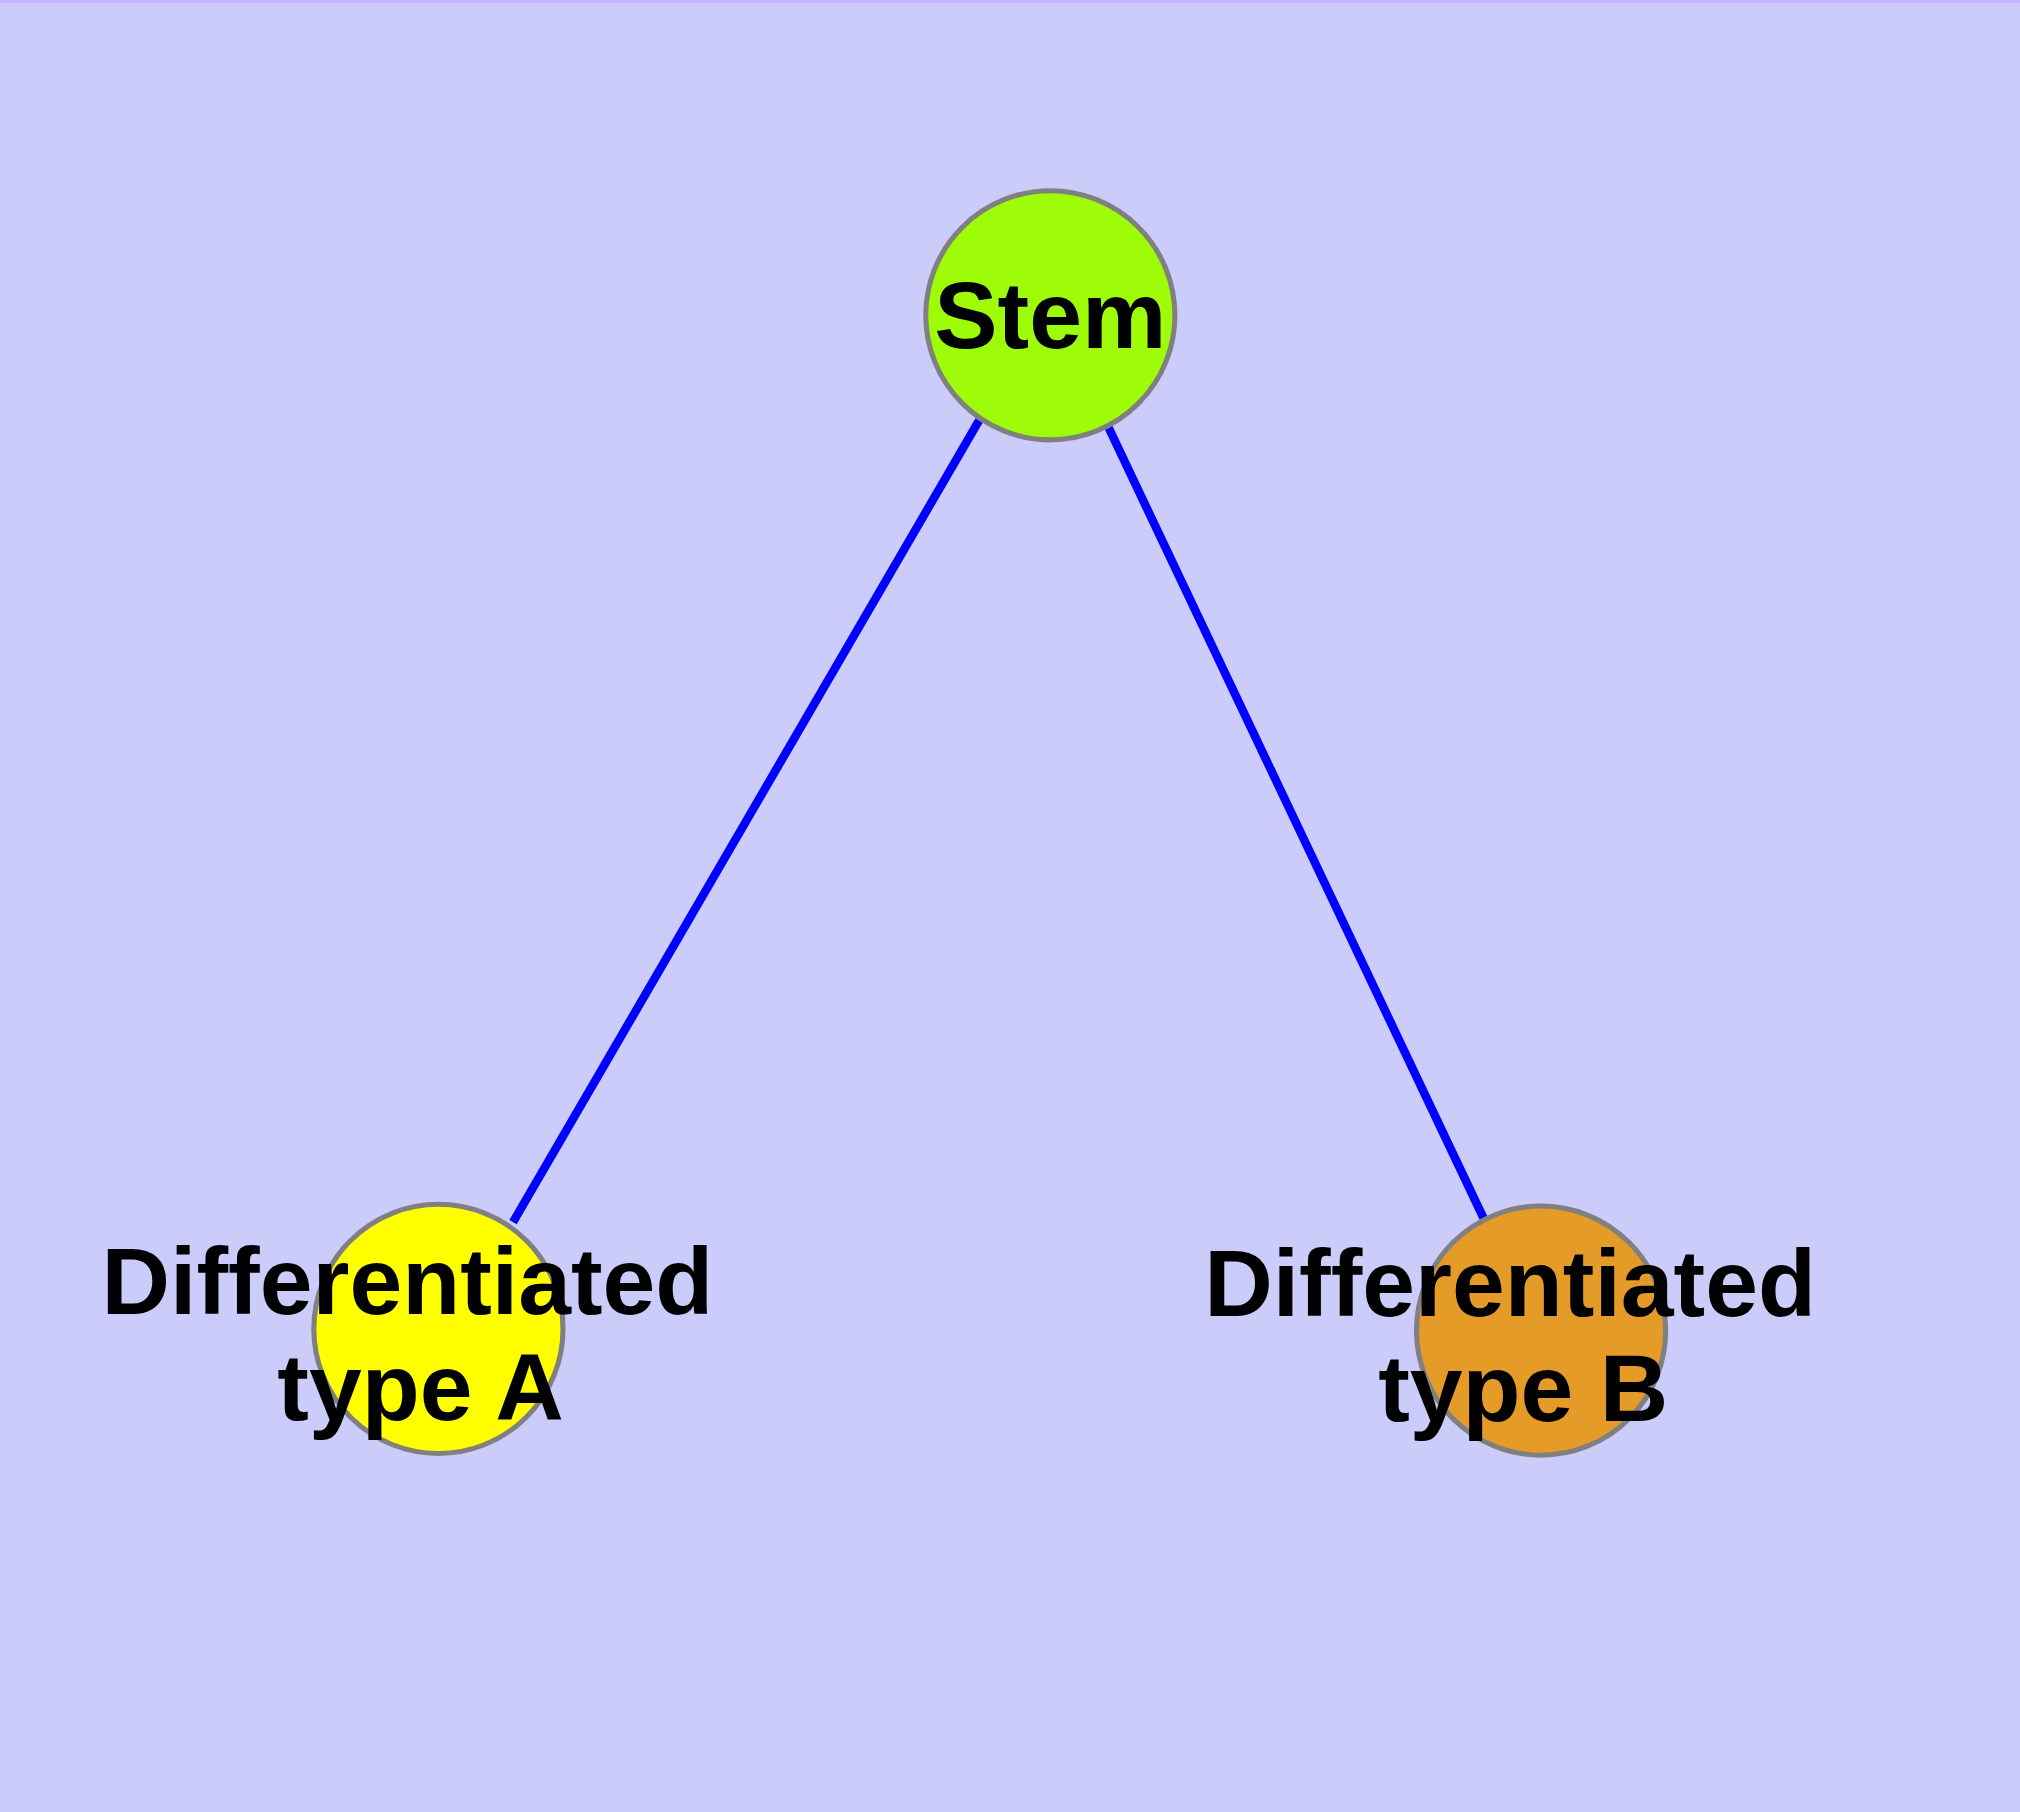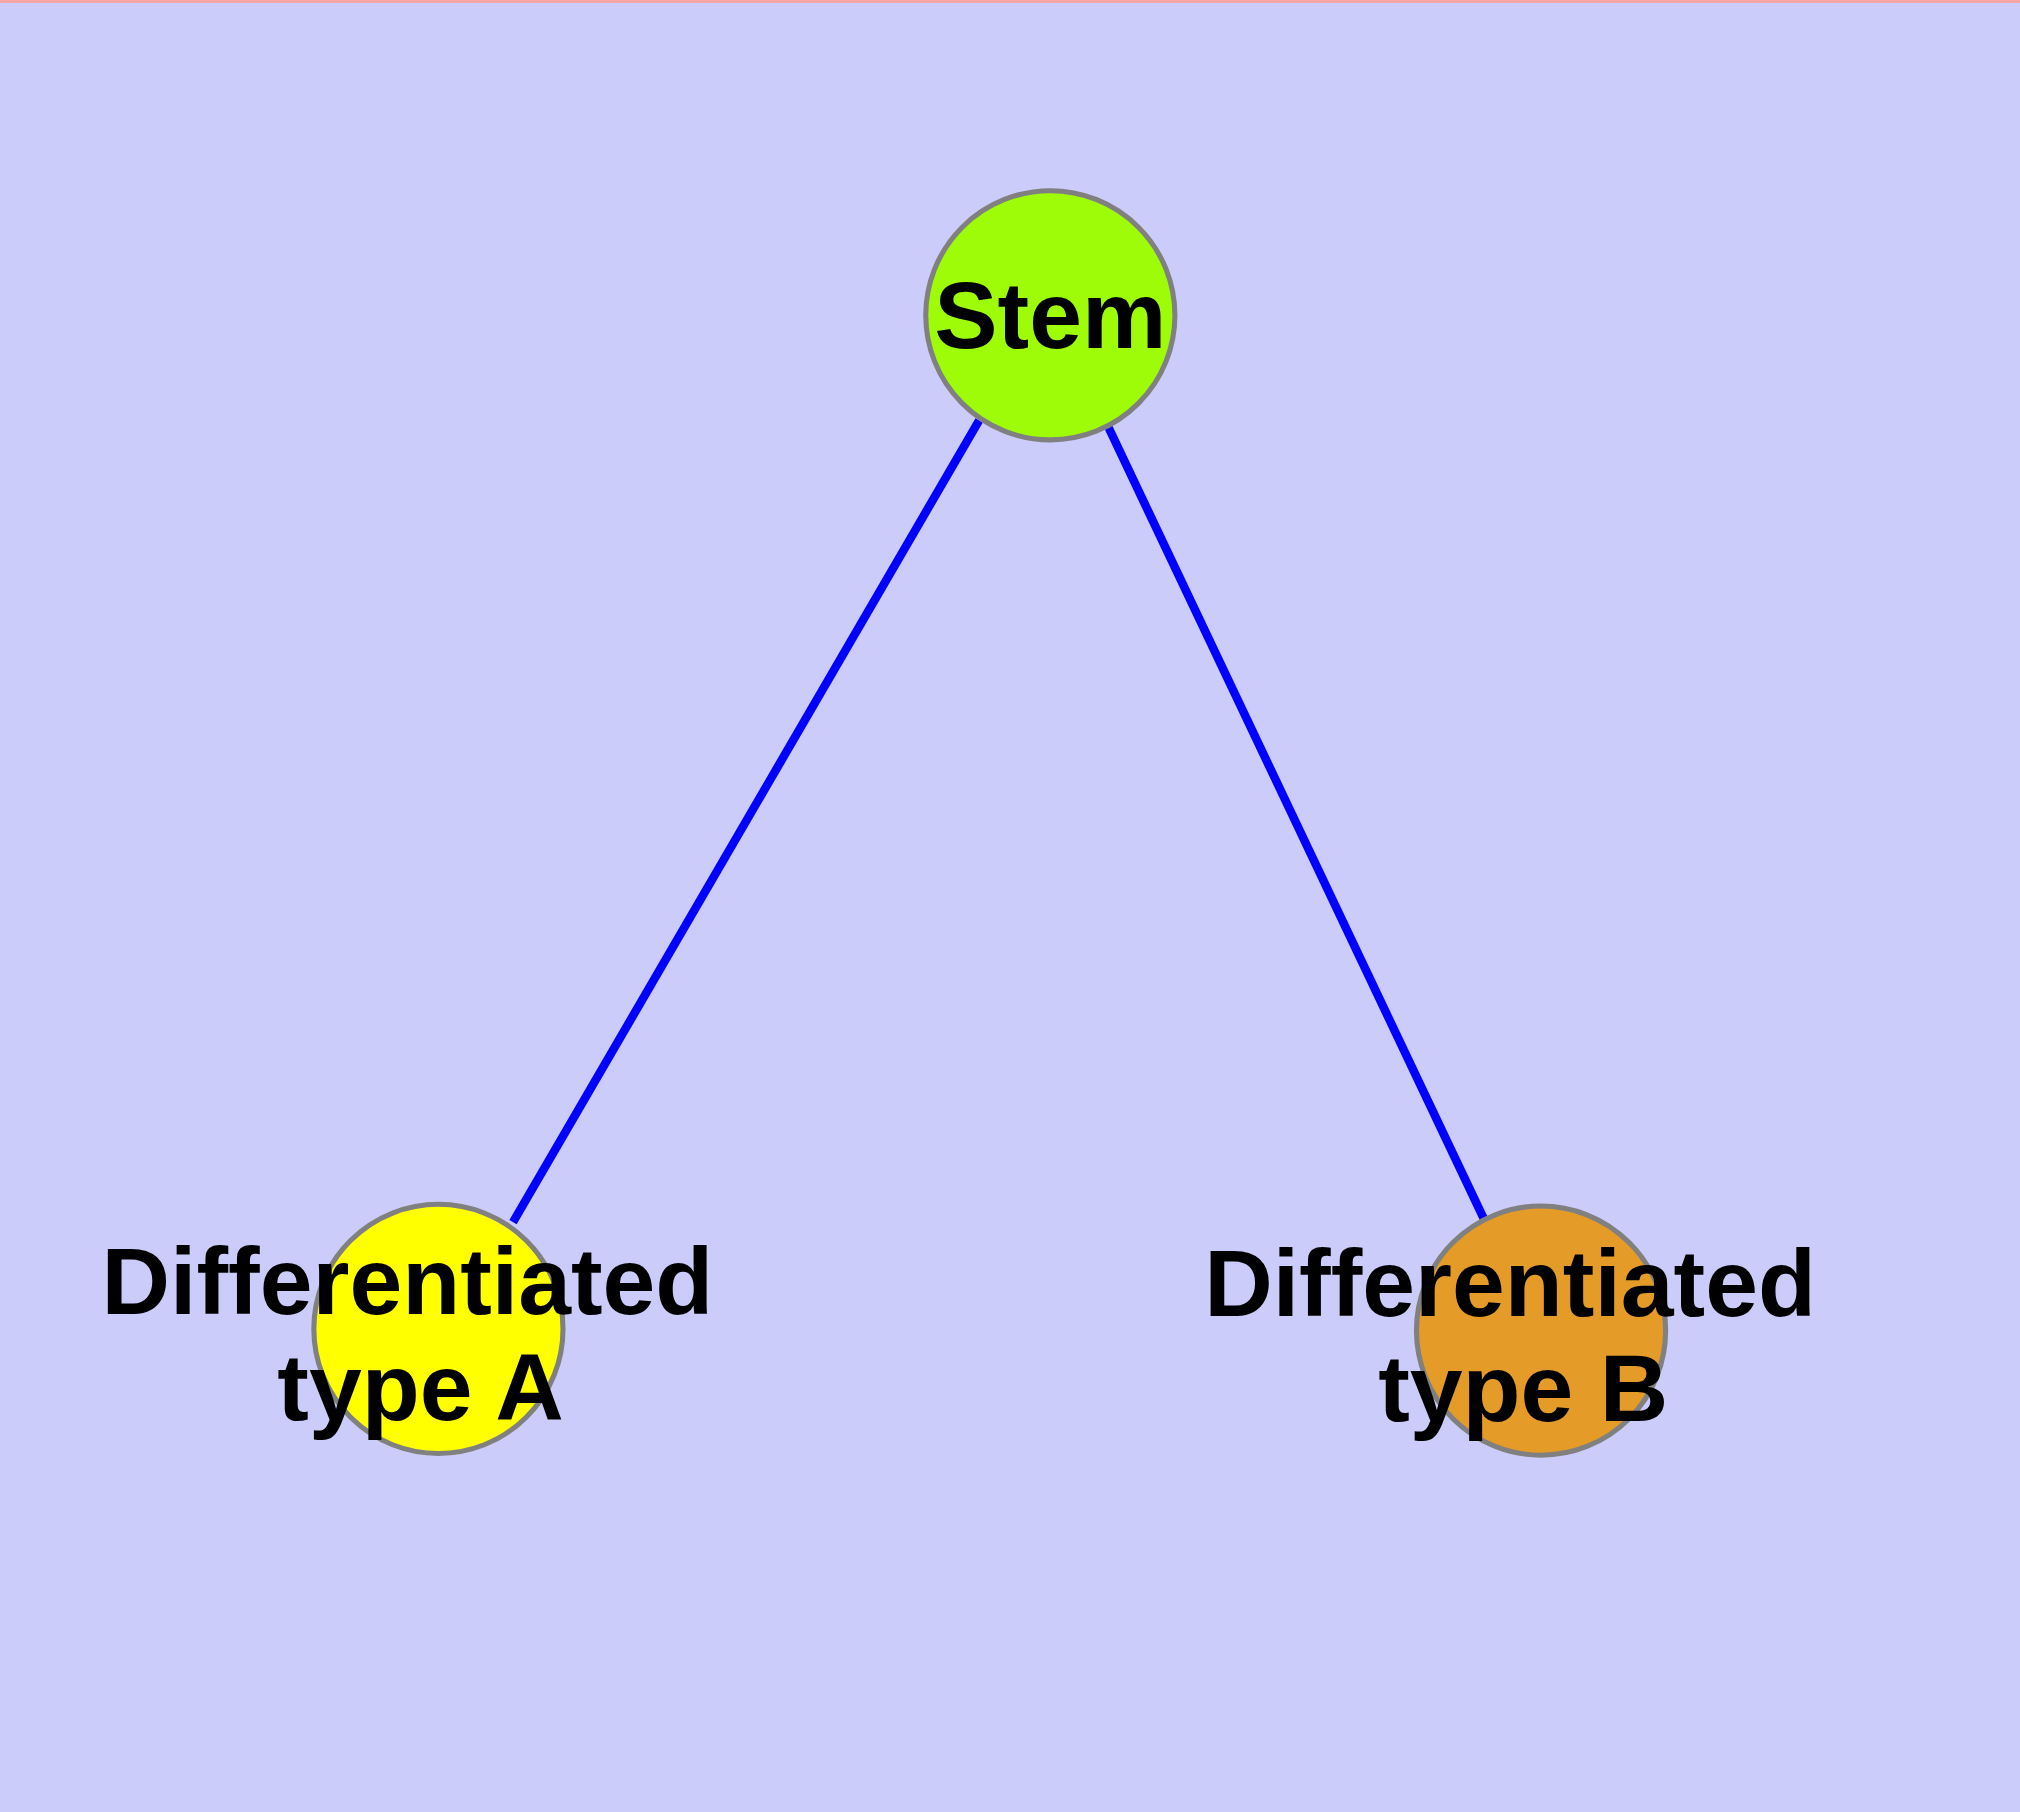--- a/index.html
+++ b/index.html
@@ -36,21 +36,21 @@
   }
   text.node-label {
     font-family: "Liberation Sans", sans-serif;
     font-weight: bold;
     fill: #000000;
   }
 </style>
 </head>
 <body>
 
-<div id="stage" style="background: #fca5a5;">
+<div id="stage" style="background: #c4b5fd;">
 
   <div id="canvas-bg" style="background: rgb(204, 204, 250);"></div>
 
   <svg id="graph-svg" viewBox="0 0 2384 2138" xmlns="http://www.w3.org/2000/svg">
 
     <g>
       <line class="edge-line" x1="1155" y1="496" x2="605" y2="1442" stroke="#0000ff" stroke-width="10" stroke-linecap="butt"></line>
       <line class="edge-line" x1="1307" y1="503" x2="1750" y2="1437" stroke="#0000ff" stroke-width="10" stroke-linecap="butt"></line>
     </g>
 

